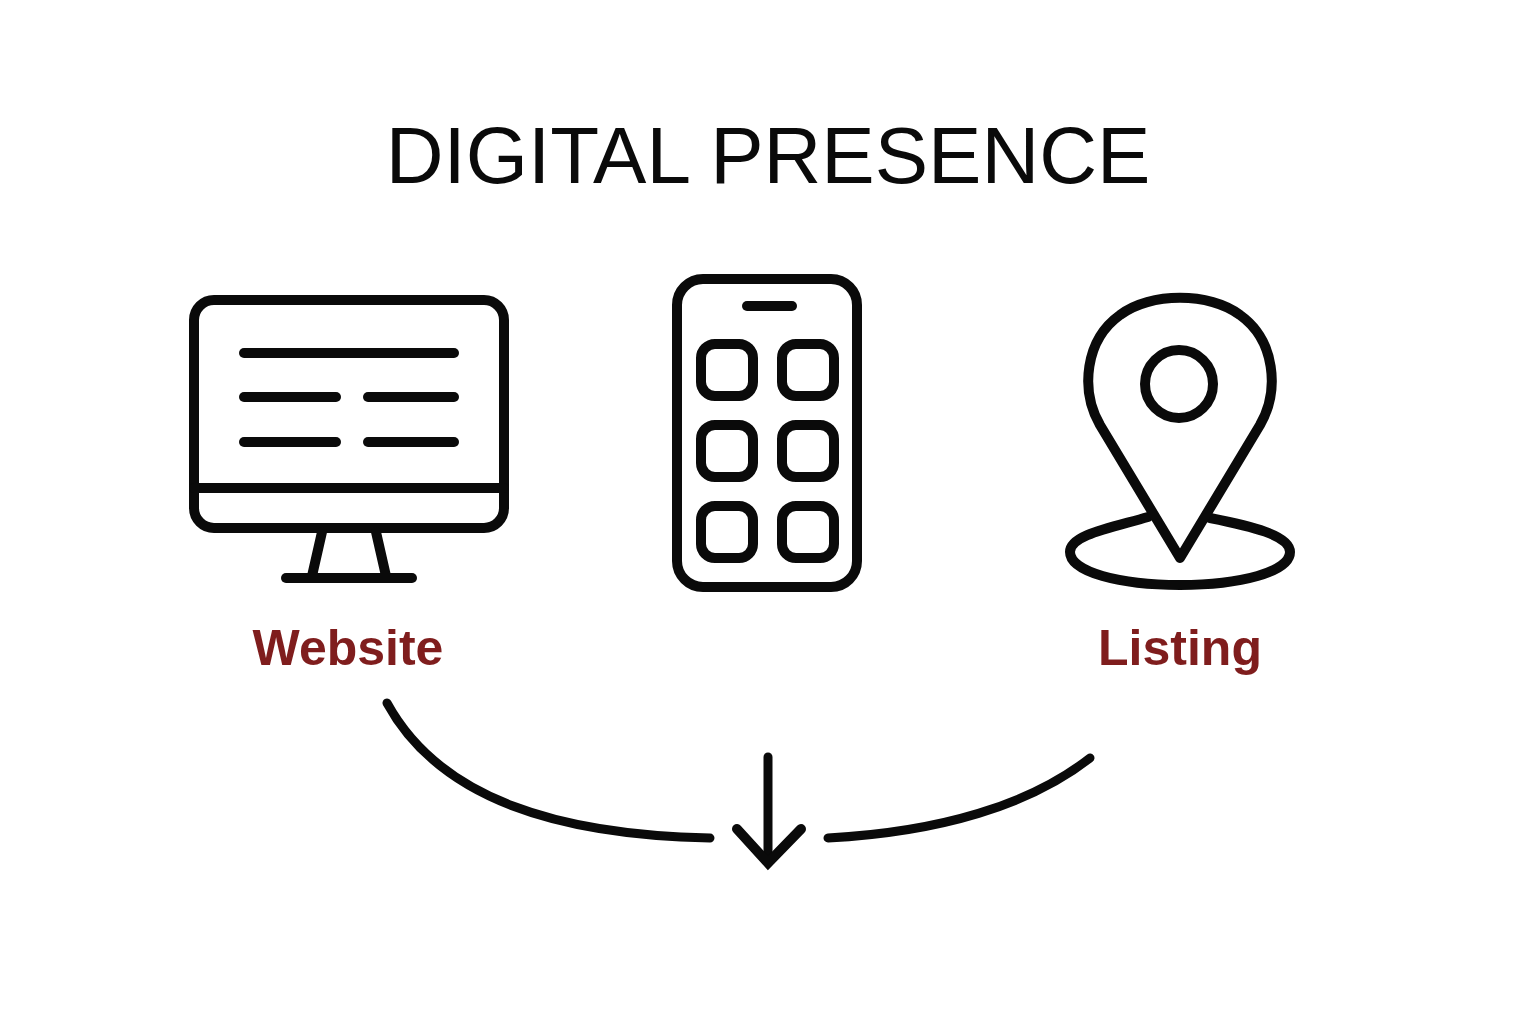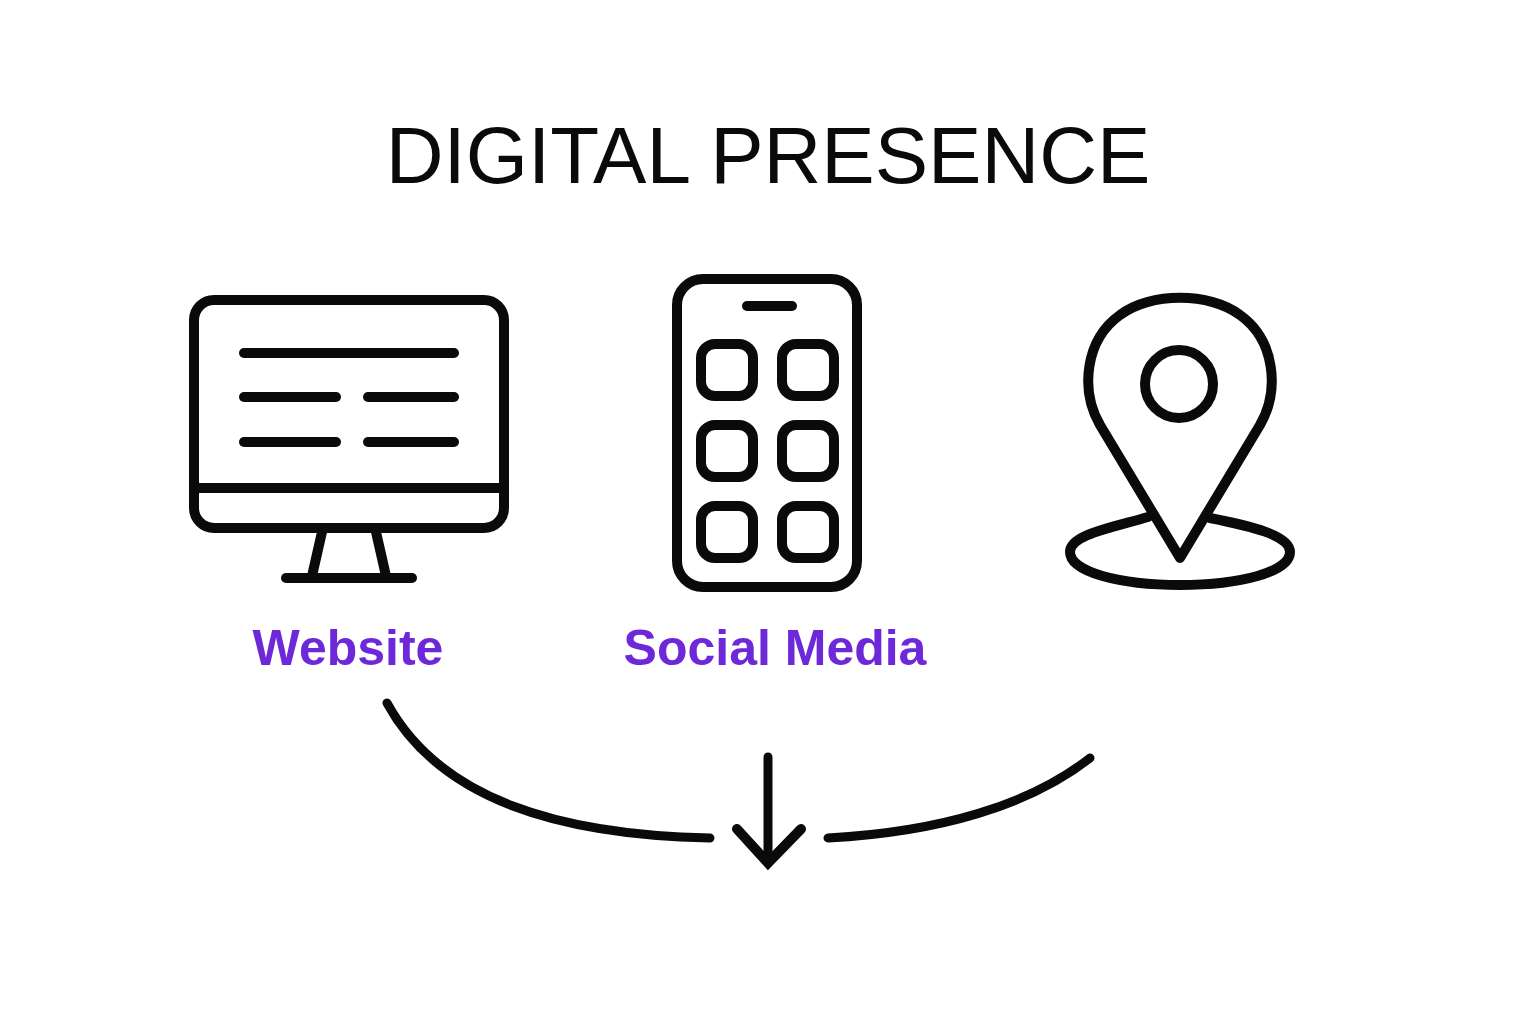--- a/index.html
+++ b/index.html
@@ -24,21 +24,21 @@
     }
     .icon-svg {
       position: absolute;
     }
     .label {
       position: absolute;
       text-align: center;
       font-weight: bold;
       font-size: 50px;
       line-height: 62px;
-      color: #6d28d9;
+      color: #7f1d1d;
     }
     .arrows {
       position: absolute; left: 0; top: 0;
     }
   </style>
 </head>
 <body>
 
 <div class="title">DIGITAL PRESENCE</div>
 
@@ -76,24 +76,24 @@
     <path d="M 130 278 L 50 145 C 30 110, 35 60, 70 35 C 100 12, 160 12, 190 35 C 225 60, 230 110, 210 145 Z"></path>
     <circle cx="129" cy="104" r="34"></circle>
   </g>
 </svg>
 
 <div class="label" style="left:198px; top:617px; width:300px;">
   <div>Website</div>
 </div>
 
 <div class="label" style="left:575px; top:617px; width:400px;">
-  <div>Social Media</div>
 </div>
 
 <div class="label" style="left:1030px; top:617px; width:300px;">
+  <div>Listing</div>
 </div>
 
 <svg class="arrows" width="1536" height="1024" viewBox="0 0 1536 1024">
   <g fill="none" stroke="#0a0a0a" stroke-width="9" stroke-linecap="round" stroke-linejoin="miter">
     <path d="M 387 703 C 440 800, 560 835, 710 838"></path>
     <path d="M 1090 758 C 1030 805, 940 832, 828 838"></path>
     <line x1="768" y1="757" x2="768" y2="862"></line>
     <polyline points="737,829 768,863 801,829" stroke-width="10"></polyline>
   </g>
 </svg>

